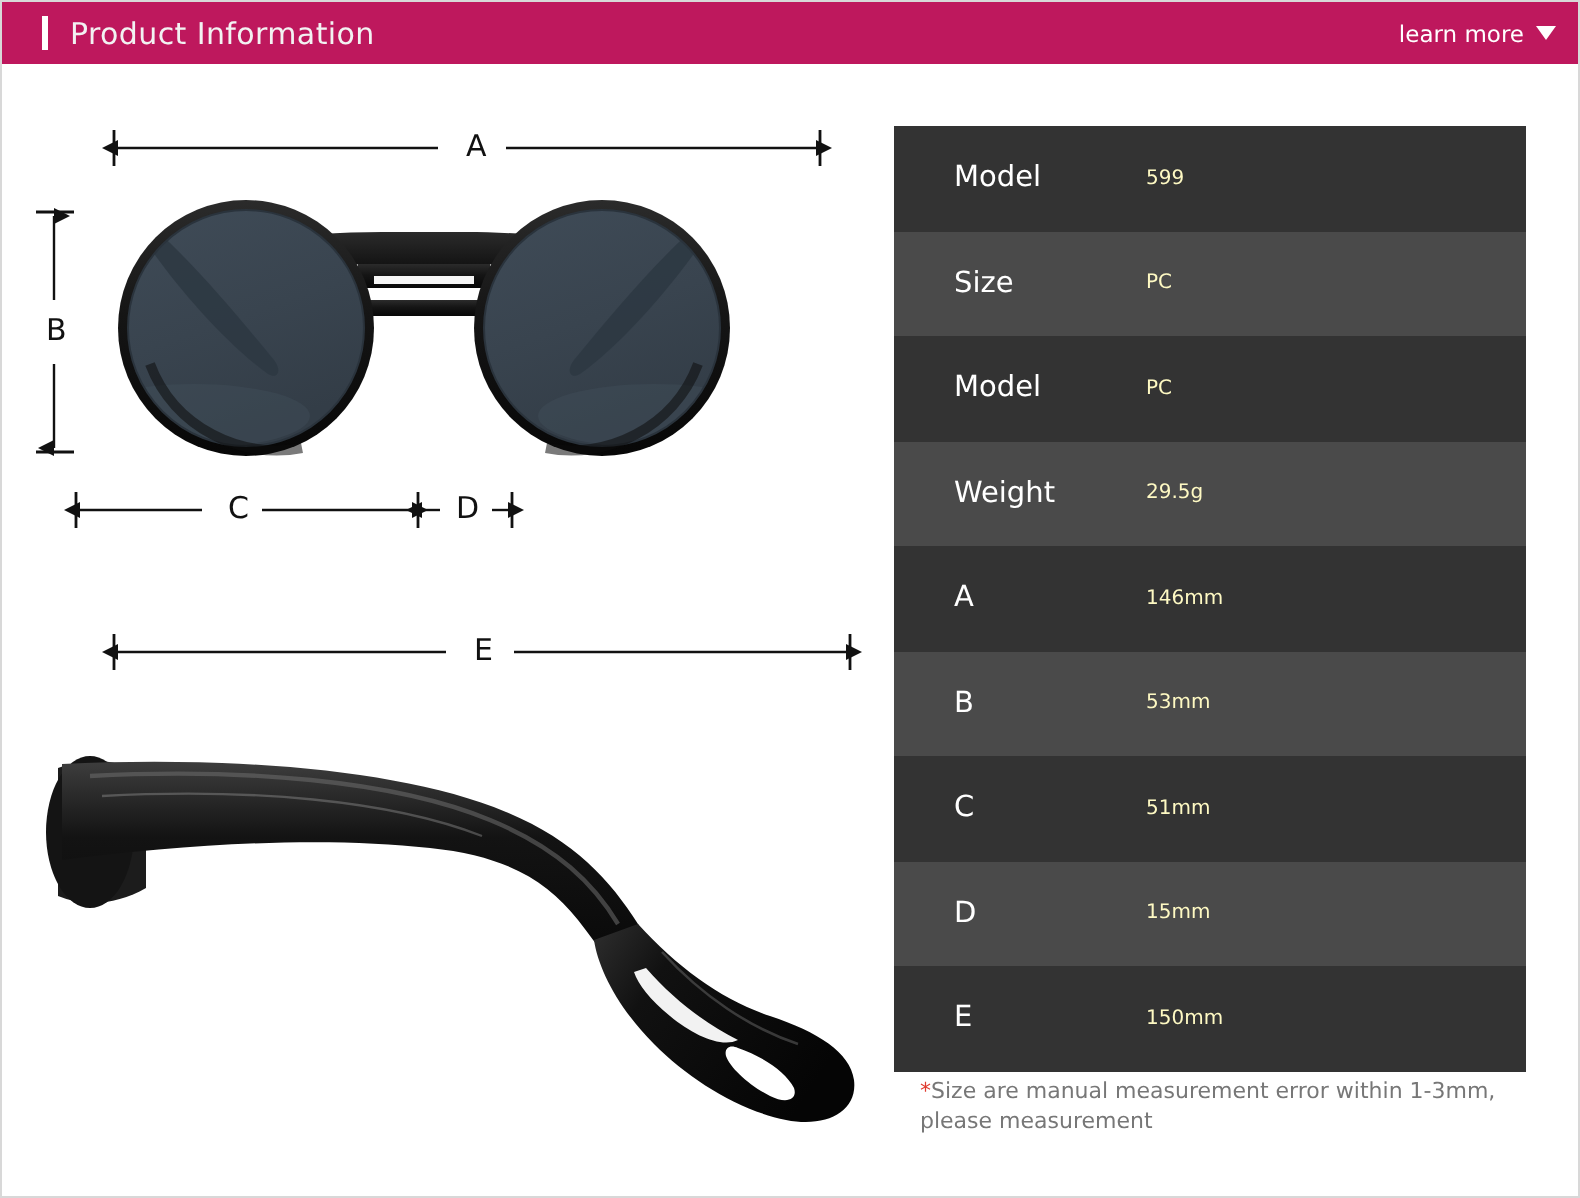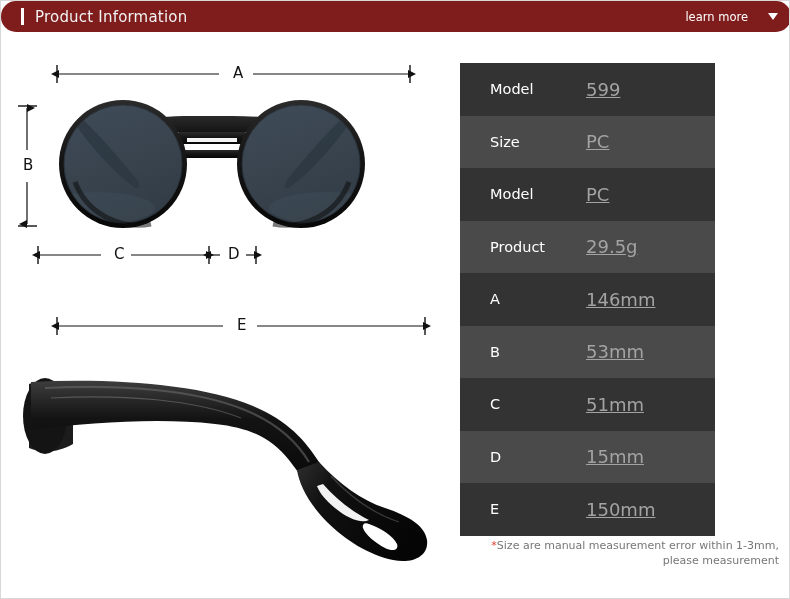--- a/index.html
+++ b/index.html
@@ -16,24 +16,23 @@
     border: 1px solid #d8d8d8;
     box-sizing: border-box;
   }
 
   
   .header {
     position: absolute;
     left: 0; top: 0;
     width: 790px;
     height: 31px;
-    background: #7f1d1d;
+    background: #be185d;
     display: flex;
     align-items: center;
-    border-radius: 15px;
   }
   .header-accent {
     width: 3px;
     height: 17px;
     background: #ffffff;
     margin-left: 20px;
     flex: none;
   }
   .header-title {
     color: #f2f2f2;
@@ -43,21 +42,21 @@
     font-weight: 400;
     white-space: nowrap;
   }
   .header-spacer { flex: 1 1 auto; }
   .header-more {
     color: #ffffff;
     font-size: 11.5px;
     margin-right: 13px;
     display: flex;
     align-items: center;
-    gap: 20px;
+    gap: 6px;
     white-space: nowrap;
   }
   .caret-down {
     width: 0; height: 0;
     border-left: 5px solid transparent;
     border-right: 5px solid transparent;
     border-top: 7px solid #ffffff;
     display: inline-block;
   }
 
@@ -82,53 +81,51 @@
   svg.diagram {
     position: absolute;
     left: 0; top: 0;
     width: 450px;
     height: 568px;
   }
 
   
   .spec-table {
     position: absolute;
-    left: 459px;
+    left: 446px;
     top: 62px;
-    width: 255px;
+    width: 316px;
     border-collapse: collapse;
   }
   .spec-row {
     display: flex;
     align-items: center;
     height: 52.5px;
     box-sizing: border-box;
   }
   .spec-row.odd  { background: #333333; }
   .spec-row.even { background: #4a4a4a; }
   .spec-key {
     width: 96px;
     margin-left: 30px;
     color: #ffffff;
     font-size: 14.5px;
     white-space: nowrap;
   }
   .spec-val {
-    color: #a3a3a3;
-    font-size: 18px;
+    color: #fef9c3;
+    font-size: 10px;
     white-space: nowrap;
-    text-decoration: underline;
   }
 
   .spec-note {
     position: absolute;
     left: 459px;
     top: 538px;
     width: 319px;
-    text-align: right;
     color: #777777;
     font-size: 11px;
     line-height: 1.35;
   }
   .spec-note .star { color: #e03b2f; }
 </style>
 </head>
 <body>
 
 <div class="header">
@@ -306,21 +303,21 @@
     </div>
     <div class="spec-row even">
       <div class="spec-key">Size</div>
       <div class="spec-val">PC</div>
     </div>
     <div class="spec-row odd">
       <div class="spec-key">Model</div>
       <div class="spec-val">PC</div>
     </div>
     <div class="spec-row even">
-      <div class="spec-key">Product</div>
+      <div class="spec-key">Weight</div>
       <div class="spec-val">29.5g</div>
     </div>
     <div class="spec-row odd">
       <div class="spec-key">A</div>
       <div class="spec-val">146mm</div>
     </div>
     <div class="spec-row even">
       <div class="spec-key">B</div>
       <div class="spec-val">53mm</div>
     </div>

